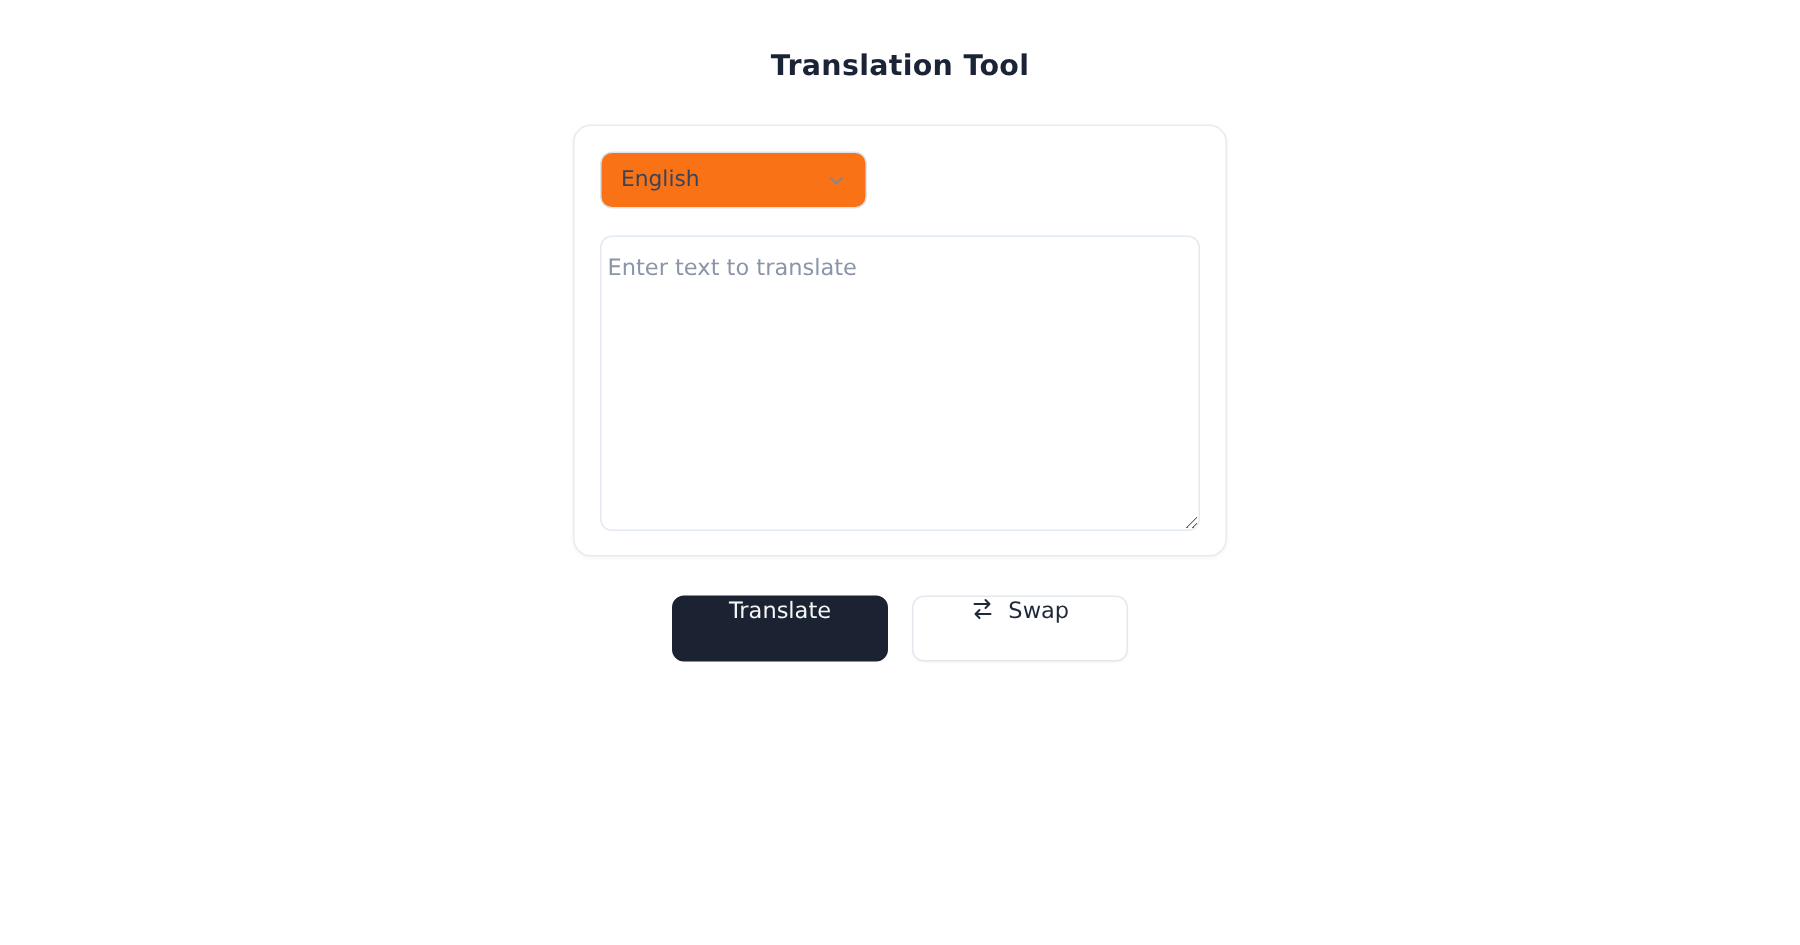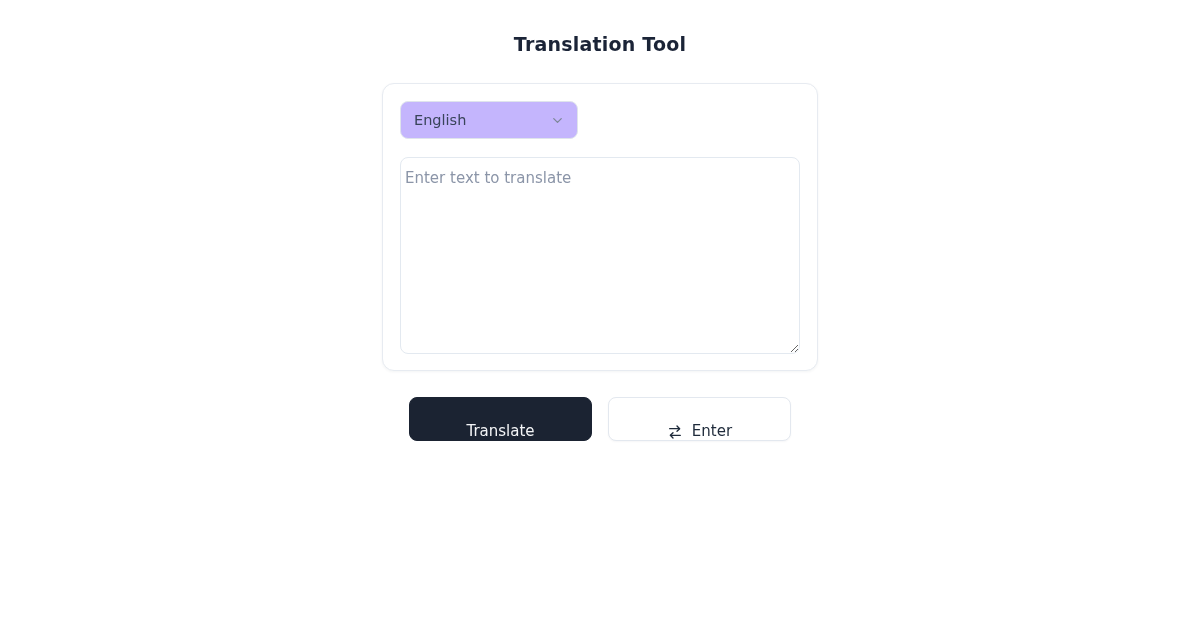--- a/index.html
+++ b/index.html
@@ -33,21 +33,21 @@
     padding: 17px;
     box-shadow: 0 1px 3px rgba(20, 30, 50, 0.05);
   }
   .lang-select {
     width: 178px;
     height: 38px;
     display: flex;
     align-items: center;
     justify-content: space-between;
     padding: 0 12px 0 13px;
-    background: #c4b5fd;
+    background: #f97316;
     border: 1px solid #dfe4ec;
     border-radius: 8px;
     cursor: pointer;
   }
   .lang-select .lang-label {
     font-size: 14.5px;
     color: #39445a;
   }
   .chevron-icon {
     display: inline-flex;
@@ -71,27 +71,27 @@
     color: #8b95a8;
     opacity: 1;
   }
   .actions-row {
     display: flex;
     justify-content: center;
     gap: 16px;
     margin-top: 26px;
   }
   .btn {
-    width: 183px;
+    width: 144px;
     height: 44px;
     border-radius: 8px;
     font-family: "DejaVu Sans", "Liberation Sans", sans-serif;
     font-size: 15px;
     display: flex;
-    align-items: flex-end;
+    align-items: flex-start;
     justify-content: center;
     gap: 9px;
     cursor: pointer;
   }
   .btn-primary {
     background: #1b2332;
     color: #f4f5f7;
     border: 1px solid #1b2332;
   }
   .btn-secondary {
@@ -133,15 +133,15 @@
   </button>
   <button class="btn btn-secondary">
     <span class="swap-icon">
       <svg width="16" height="16" viewBox="0 0 24 24" fill="none" stroke="currentColor" stroke-width="2" stroke-linecap="round" stroke-linejoin="round">
         <path d="M4 7h14"></path>
         <path d="m15 3 4 4-4 4"></path>
         <path d="M20 17H6"></path>
         <path d="m9 13-4 4 4 4"></path>
       </svg>
     </span>
-    <span>Enter</span>
+    <span>Swap</span>
   </button>
 </div>
 
 </body></html>

